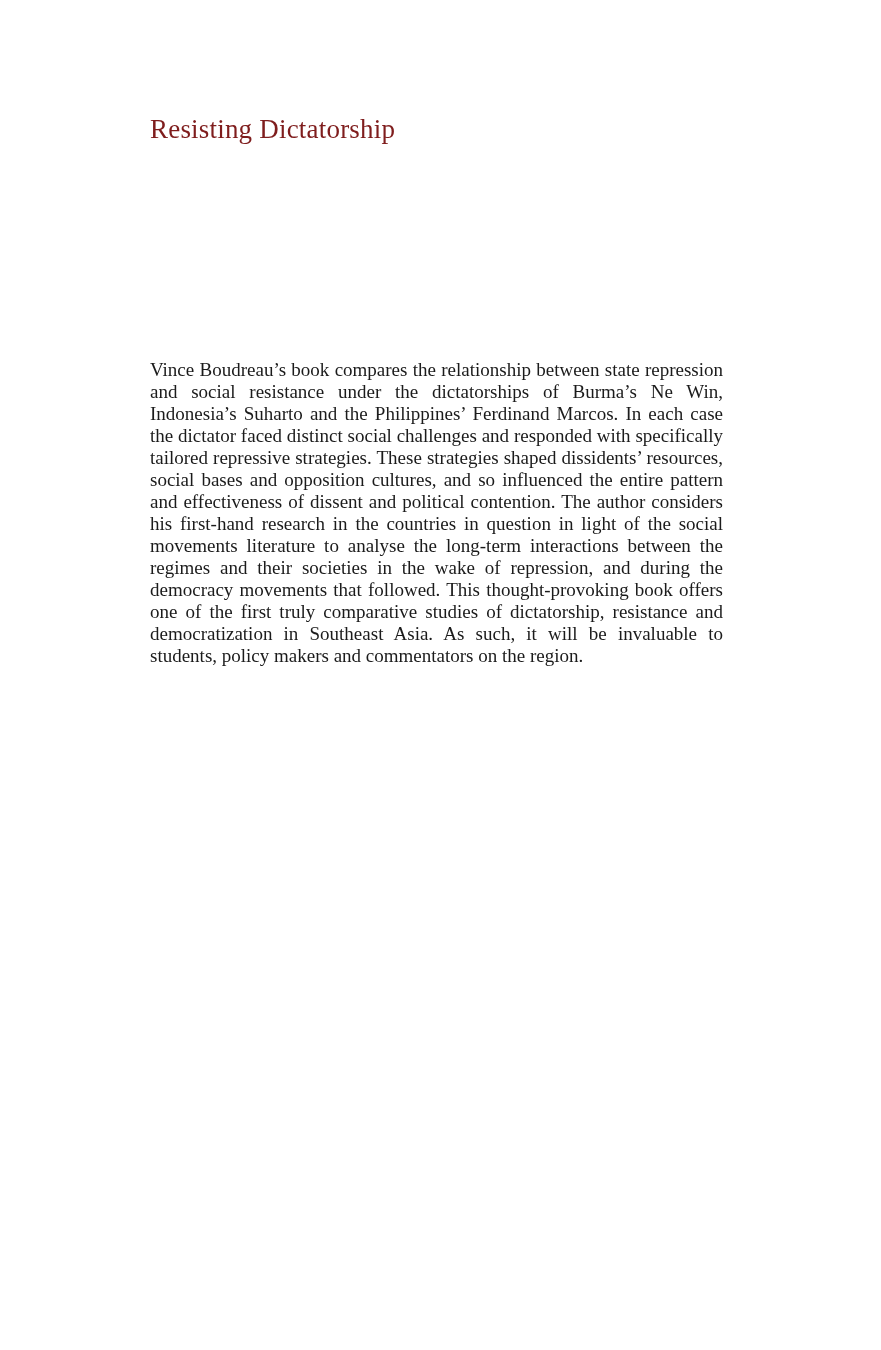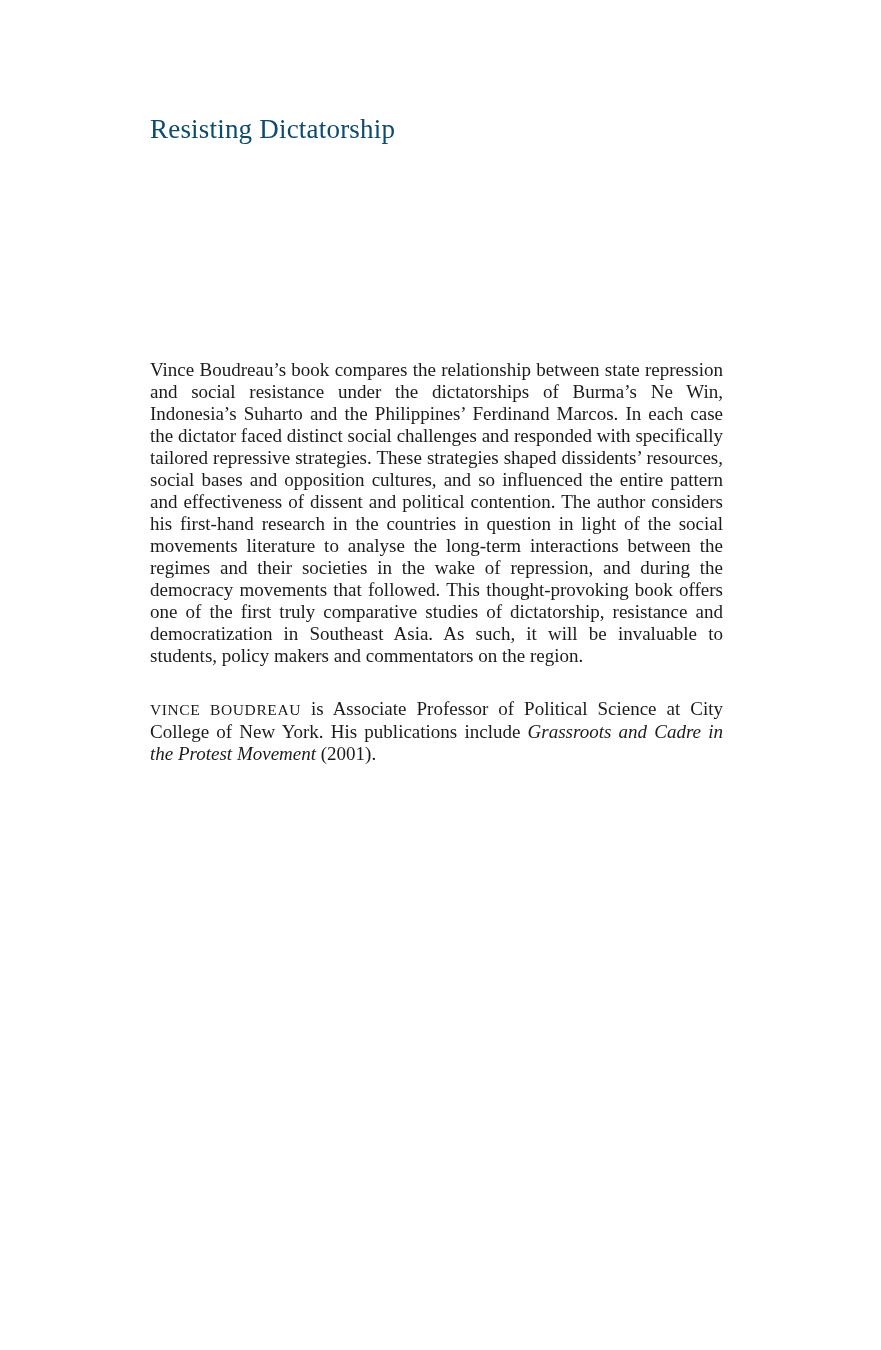--- a/index.html
+++ b/index.html
@@ -18,21 +18,21 @@
   }
   .page-title {
     position: absolute;
     left: 150px;
     top: 113px;
     margin: 0;
     font-size: 27px;
     font-weight: normal;
     line-height: 32px;
     letter-spacing: 0.2px;
-    color: #0c4a6e;
+    color: #7f1d1d;
   }
   .synopsis {
     position: absolute;
     left: 150px;
     top: 359px;
     width: 573px;
     margin: 0;
     font-size: 19px;
     line-height: 22px;
     text-align: justify;
@@ -60,14 +60,13 @@
   }
 </style>
 </head>
 <body>
 
 <div class="page">
   <h1 class="page-title">Resisting Dictatorship</h1>
 
   <p class="synopsis">Vince Boudreau’s book compares the relationship between state repression and social resistance under the dictatorships of Burma’s Ne Win, Indonesia’s Suharto and the Philippines’ Ferdinand Marcos. In each case the dictator faced distinct social challenges and responded with specifically tailored repressive strategies. These strategies shaped dissidents’ resources, social bases and opposition cultures, and so influenced the entire pattern and effectiveness of dissent and political contention. The author considers his first-hand research in the countries in question in light of the social movements literature to analyse the long-term interactions between the regimes and their societies in the wake of repression, and during the democracy movements that followed. This thought-provoking book offers one of the first truly comparative studies of dictatorship, resistance and democratization in Southeast Asia. As such, it will be invaluable to students, policy makers and commentators on the region.</p>
 
-  <p class="author-bio"><span class="smallcaps">VINCE BOUDREAU</span><span> is Associate Professor of Political Science at City College of New York. His publications include </span><span class="italic">Grassroots and Cadre in the Protest Movement</span><span> (2001).</span></p>
 </div>
 
 </body></html>

